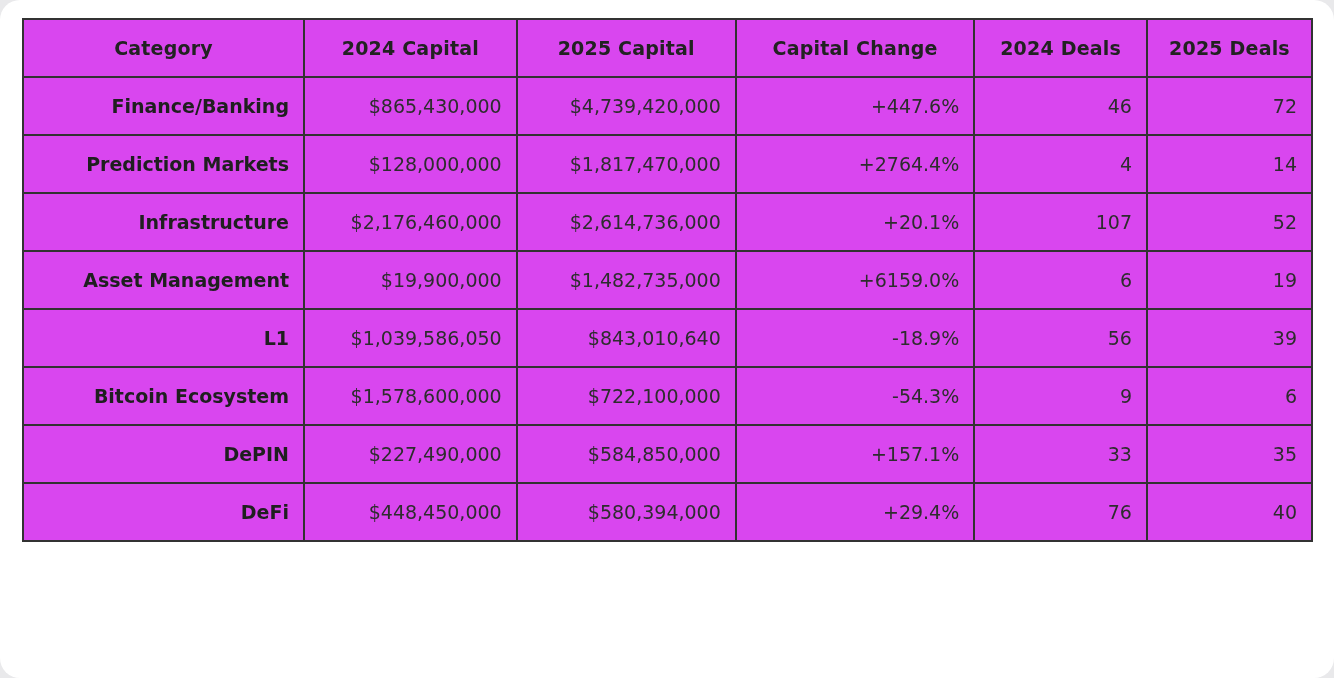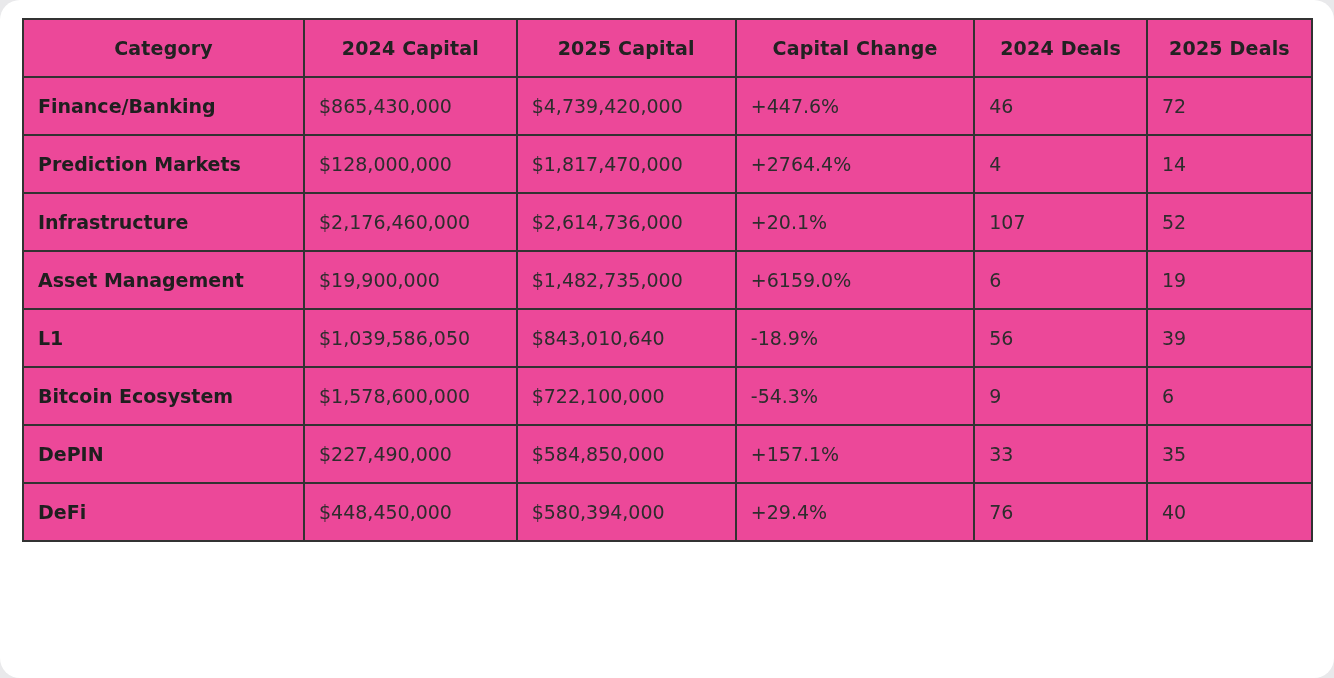--- a/index.html
+++ b/index.html
@@ -18,21 +18,21 @@
     border-radius: 20px;
     overflow: hidden;
   }
   table.data-table {
     position: absolute;
     left: 22px;
     top: 18px;
     width: 1291px;
     border-collapse: collapse;
     table-layout: fixed;
-    background: #ec4899;
+    background: #d946ef;
     border: 1px solid #323232;
   }
   table.data-table th,
   table.data-table td {
     border: 2px solid #323232;
     vertical-align: middle;
     overflow: hidden;
     white-space: nowrap;
   }
   table.data-table th {
@@ -42,21 +42,21 @@
     color: #222222;
     text-align: center;
     letter-spacing: 0.2px;
     padding: 0 6px;
   }
   table.data-table td {
     height: 44px;
     font-size: 19px;
     font-weight: 400;
     color: #2d2d2d;
-    text-align: left;
+    text-align: right;
     padding: 17px 14px;
   }
   table.data-table td.category-cell {
     font-weight: 700;
     color: #1f1f1f;
   }
   
   col.c0 { width: 21.8%; }
   col.c1 { width: 16.5%; }
   col.c2 { width: 17.0%; }

